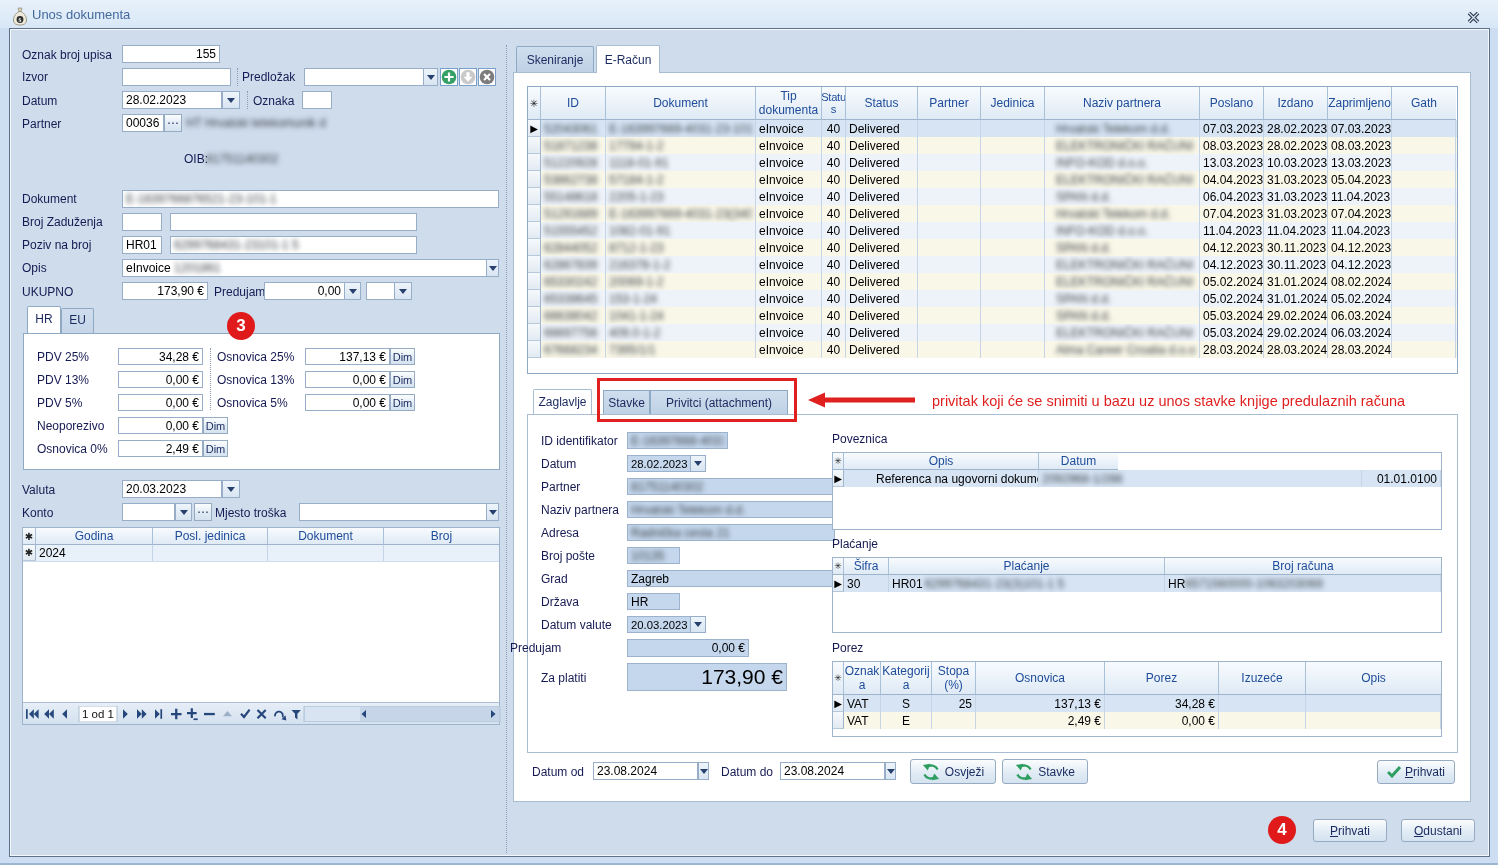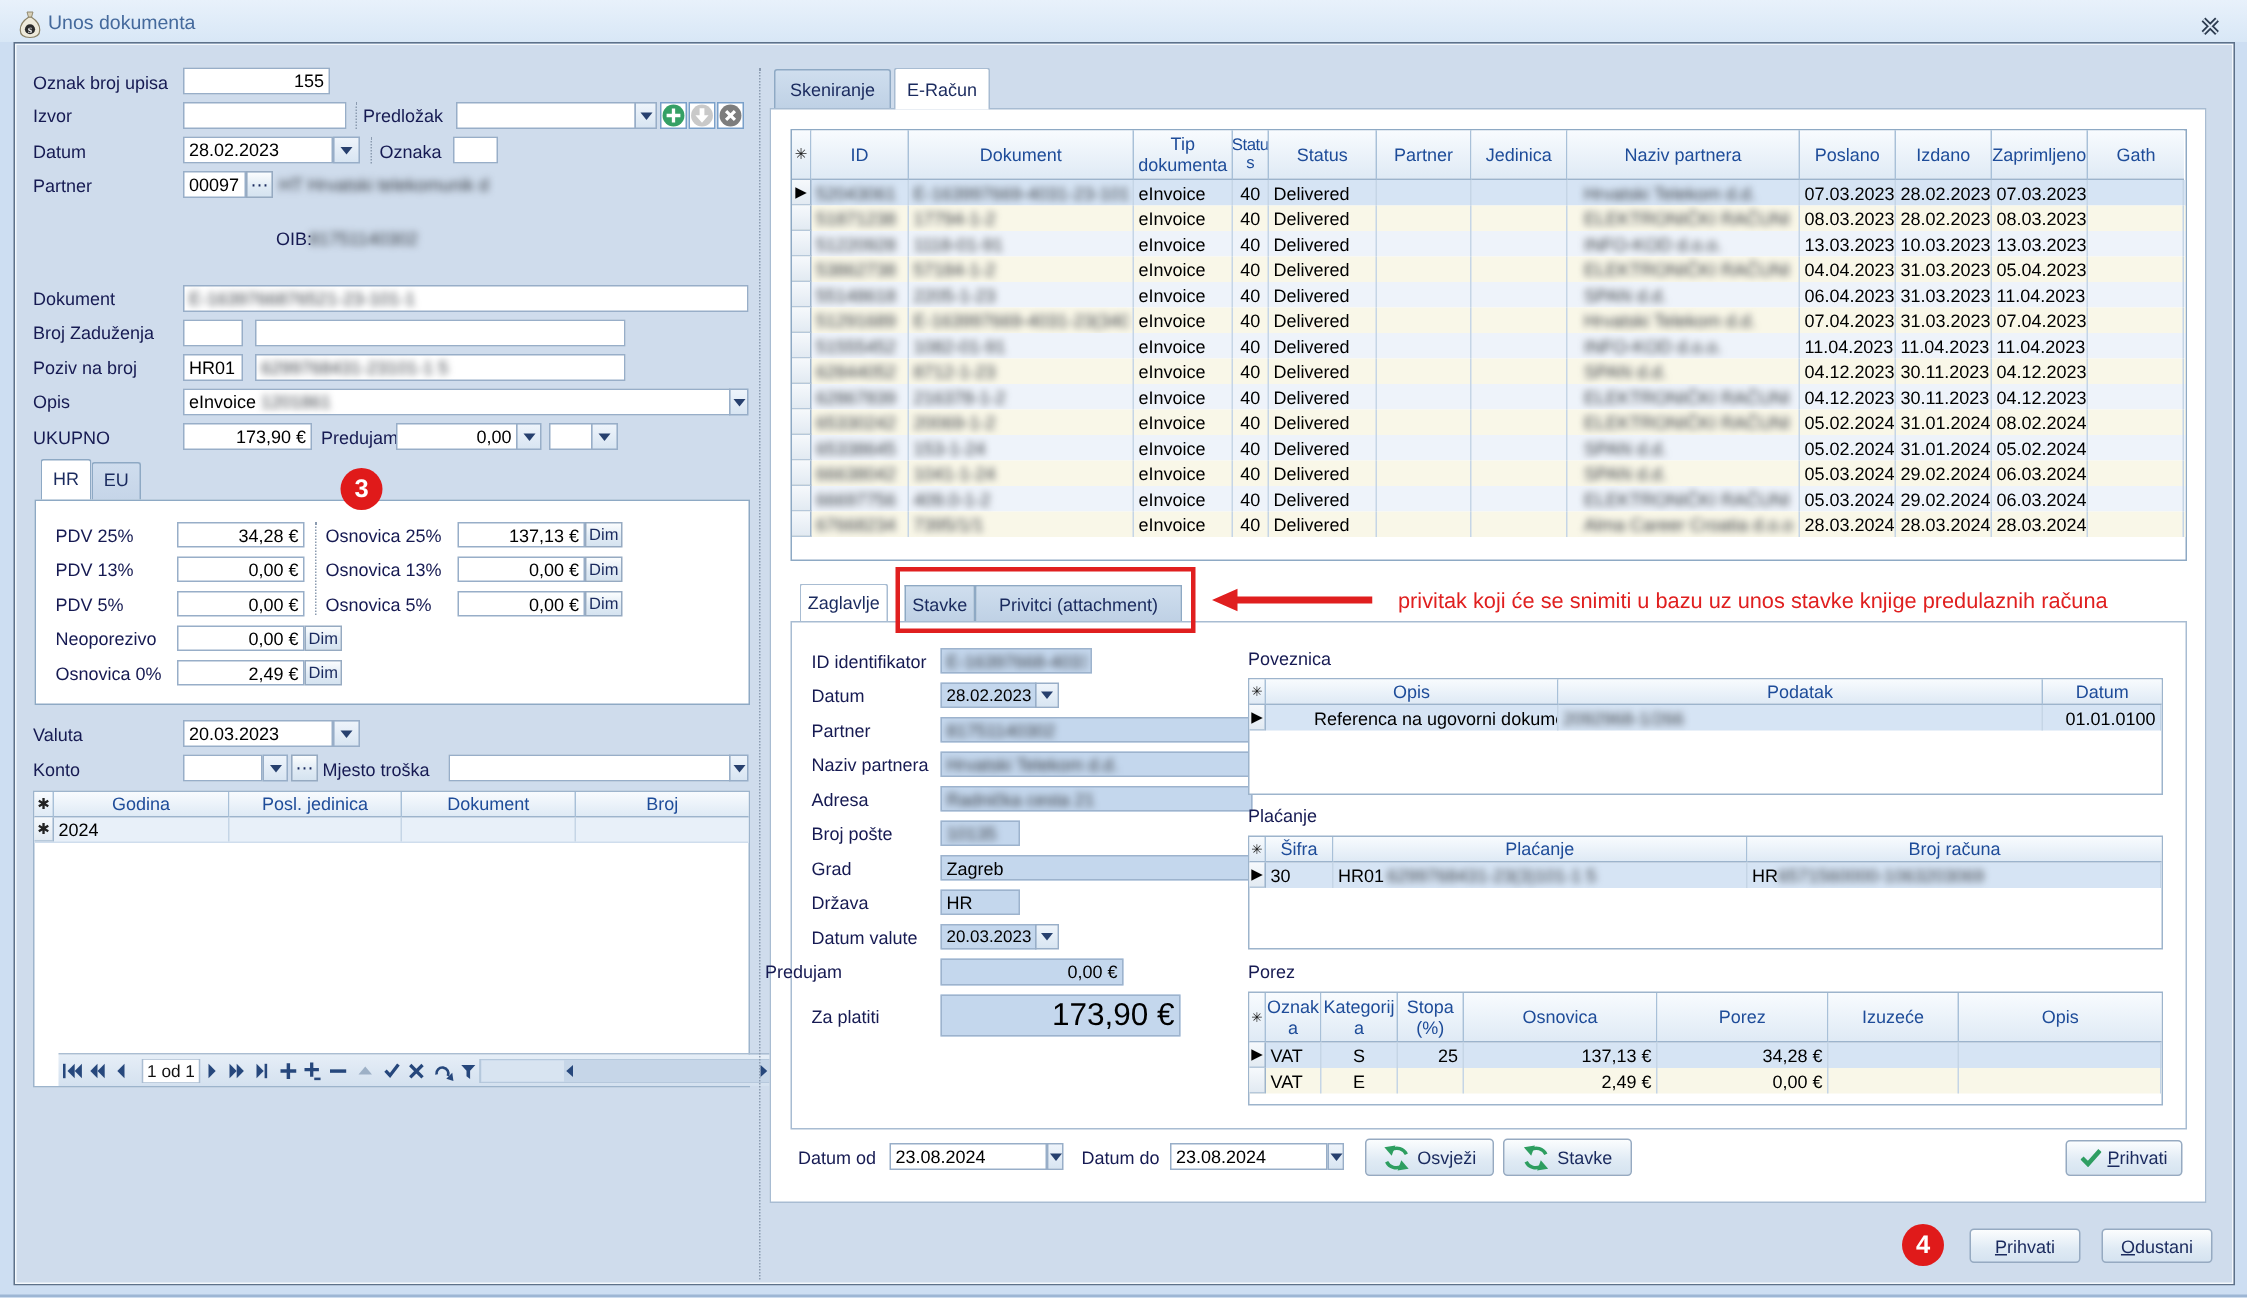--- a/index.html
+++ b/index.html
@@ -66,21 +66,21 @@
     </svg></div>
 
 <div class="lbl" style="left:22px;top:94px;">Datum</div>
 <div class="inp" style="left:122px;top:91px;width:100px;height:18px;">28.02.2023</div>
 <div class="dd" style="left:222px;top:91px;width:18px;height:18px;"></div>
 <div class="dot-v" style="left:247px;top:91px;height:18px;"></div>
 <div class="lbl" style="left:253px;top:94px;">Oznaka</div>
 <div class="inp" style="left:302px;top:91px;width:30px;height:18px;"></div>
 
 <div class="lbl" style="left:22px;top:117px;">Partner</div>
-<div class="inp" style="left:122px;top:114px;width:42px;height:18px;">00097</div>
+<div class="inp" style="left:122px;top:114px;width:42px;height:18px;">00036</div>
 <div class="btn" style="left:164px;top:114px;width:18px;height:18px;border-radius:0;">⋯</div>
 <span class="bt abs" style="left:186px;top:116px;width:140px;">HT Hrvatski telekomunik d.d.</span>
 
 <div class="lbl" style="left:184px;top:152px;">OIB:</div>
 <span class="bt abs" style="left:206px;top:152px;width:78px;">81751140302</span>
 
 <div class="lbl" style="left:22px;top:192px;">Dokument</div>
 <div class="inp" style="left:122px;top:190px;width:377px;height:18px;">
     <span class="bt">E-1639766876521-23-101-1</span>
   </div>
@@ -163,21 +163,21 @@
     <div class="gh" style="width:115px;border-right:none;">Broj</div>
   </div>
   <div style="display:flex;height:17px;background:#e8f0f9;border-bottom:1px solid #cfdded;">
     <div class="gc" style="width:13px;border-right:1px solid #9db4cc;justify-content:center;background:linear-gradient(#f6f9fc,#e2eaf2);border-bottom:1px solid #b6c8da;font-size:10px;color:#222;">✱</div>
     <div class="gc" style="width:117px;">2024</div>
     <div class="gc" style="width:115px;"></div>
     <div class="gc" style="width:116px;"></div>
     <div class="gc" style="width:115px;border-right:none;"></div>
   </div>
 
-  <div style="position:absolute;left:16px;bottom:0;width:476px;height:22px;background:linear-gradient(#e6eef7,#d4e1ef);border-top:1px solid #aabdd2;">
+  <div style="position:absolute;left:0;bottom:0;width:476px;height:22px;background:linear-gradient(#e6eef7,#d4e1ef);border-top:1px solid #aabdd2;">
     <svg width="478" height="16" viewBox="0 0 478 16" style="position:absolute;left:0;top:3px;">
       <g fill="#26477c" stroke="none">
         <rect x="3" y="3.2" width="1.7" height="9.6"></rect>
         <path d="M10.8 3.2 L6 8 L10.8 12.8 Z"></path>
           <path d="M15.6 3.2 L10.8 8 L15.6 12.8 Z"></path>
         <path d="M26 3.2 L21.2 8 L26 12.8 Z"></path>
           <path d="M30.8 3.2 L26 8 L30.8 12.8 Z"></path>
         <path d="M44 3.2 L39.2 8 L44 12.8 Z"></path>
       </g>
       <rect x="56" y="0" width="38" height="16" fill="#fff" stroke="#aabdd2"></rect>
@@ -577,21 +577,20 @@
 <div class="lbl" style="left:541px;top:671px;">Za platiti</div>
 <div class="inp ro r" style="left:627px;top:663px;width:160px;height:28px;font-size:21px;">173,90 €</div>
 
 <div class="lbl" style="left:832px;top:432px;">Poveznica</div>
 <div class="grid" id="povgrid" style="left:832px;top:452px;width:610px;height:78px;">
     <div style="display:flex;height:17px;">
       <div class="gh" style="width:11px;">
         <span style="color:#222;font-size:9px;">✳</span>
       </div>
       <div class="gh" style="width:195px;">Opis</div>
-      <div class="gh" style="width:323px;">Podatak</div>
       <div class="gh" style="width:79px;border-right:none;">Datum</div>
     </div>
     <div style="display:flex;height:17px;background:#d6e4f4;">
       <div class="gc" style="width:11px;border-right:1px solid #9db4cc;justify-content:center;background:linear-gradient(#f6f9fc,#e2eaf2);border-bottom:1px solid #b6c8da;">
         <span style="font-size:10px;">▶</span>
       </div>
       <div class="gc" style="width:195px;padding-left:32px;">Referenca na ugovorni dokument</div>
       <div class="gc" style="width:323px;">
         <span class="bt">2092968-1/266</span>
       </div>

